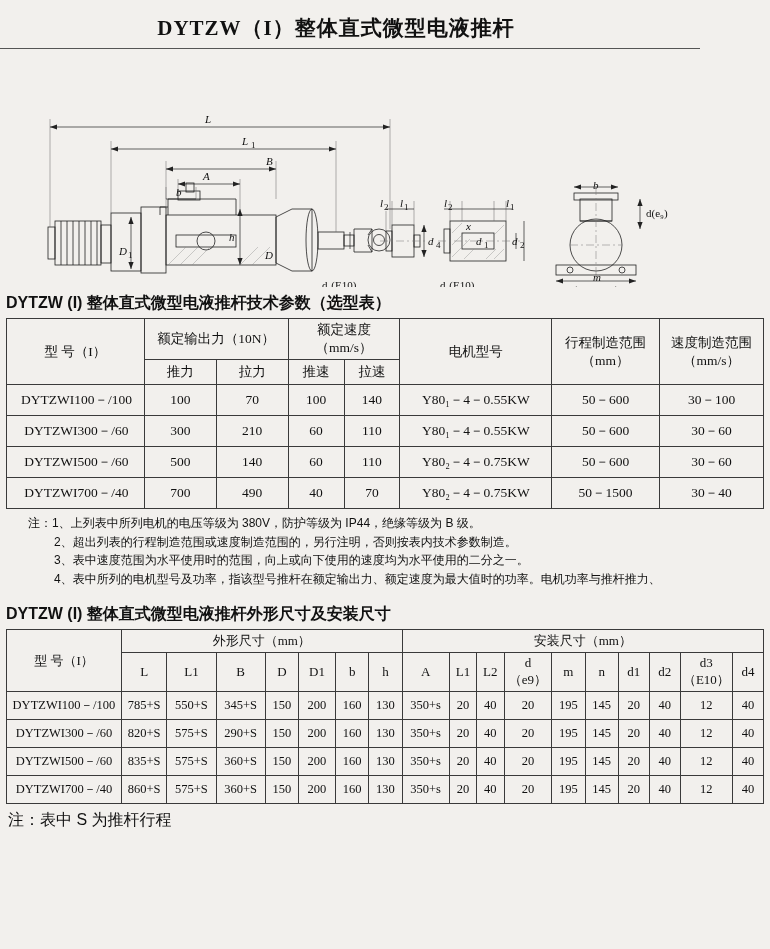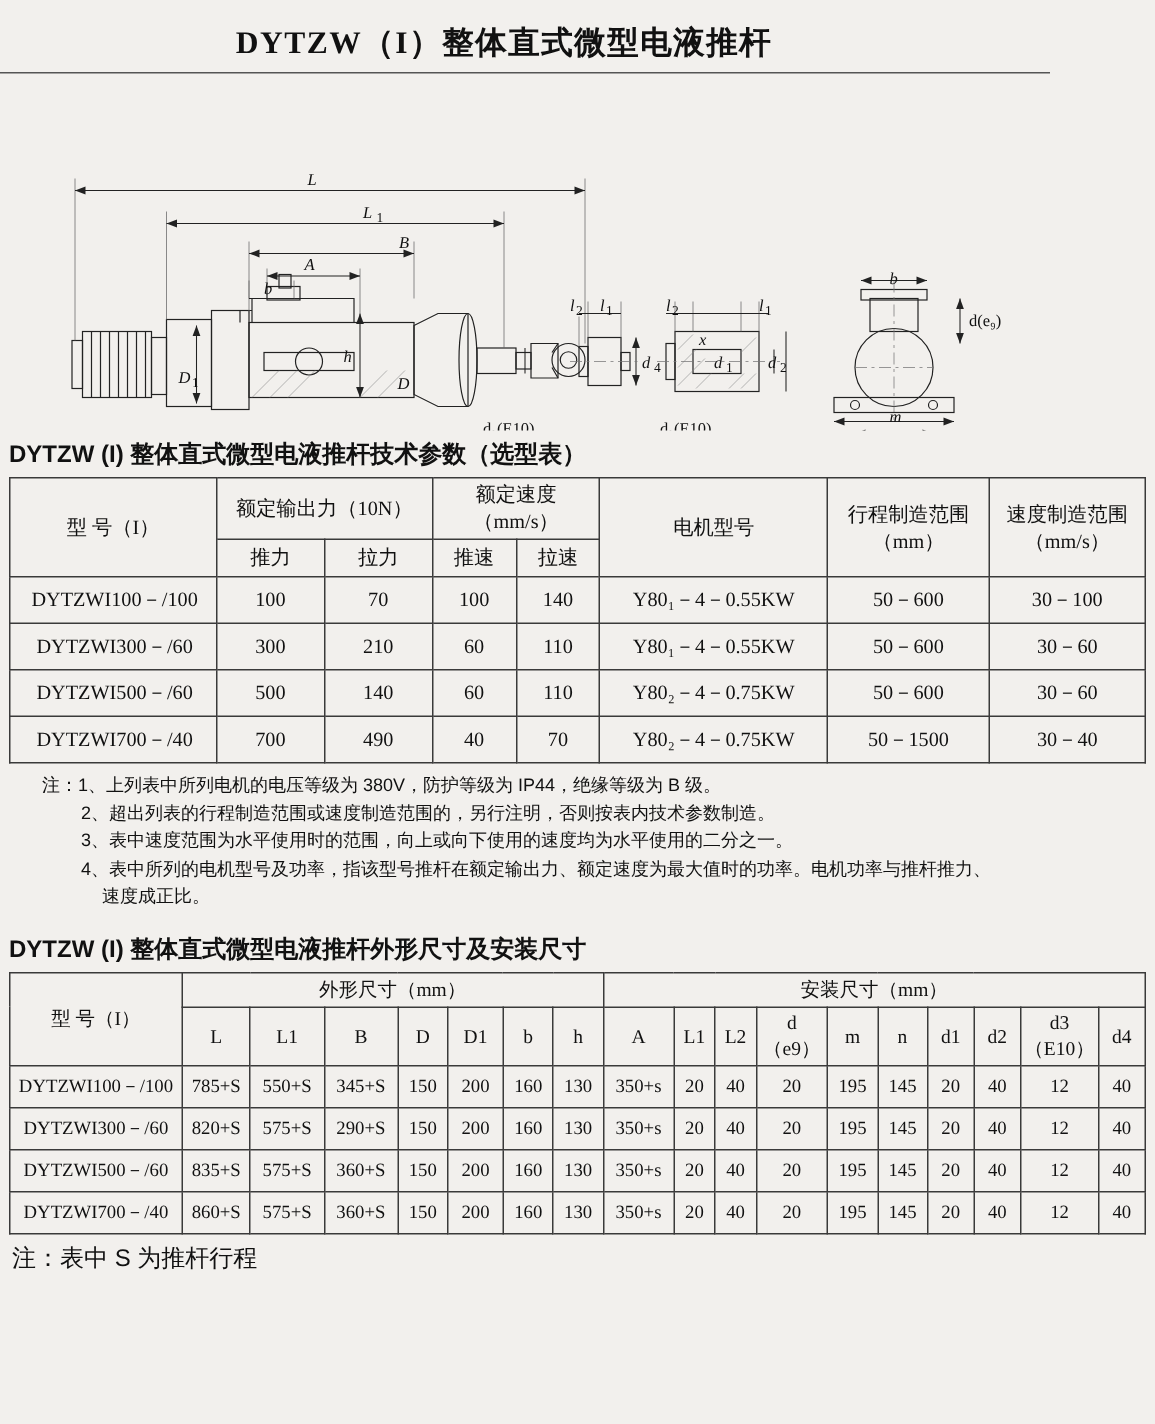--- a/index.html
+++ b/index.html
@@ -405,21 +405,20 @@
         <td>30－40</td>
       </tr>
     </tbody>
   </table>
 
   <div class="notes">
     <div class="note-line">注：1、上列表中所列电机的电压等级为 380V，防护等级为 IP44，绝缘等级为 B 级。</div>
     <div class="note-line note-indent">2、超出列表的行程制造范围或速度制造范围的，另行注明，否则按表内技术参数制造。</div>
     <div class="note-line note-indent">3、表中速度范围为水平使用时的范围，向上或向下使用的速度均为水平使用的二分之一。</div>
     <div class="note-line note-indent">4、表中所列的电机型号及功率，指该型号推杆在额定输出力、额定速度为最大值时的功率。电机功率与推杆推力、</div>
-    <div class="note-line note-indent" style="padding-left:40px">速度成正比。</div>
   </div>
 
   <div class="gap-sm"></div>
 
   <div class="sec-head">DYTZW (I) 整体直式微型电液推杆外形尺寸及安装尺寸</div>
 
   <table id="dim-table">
     <colgroup>
       <col style="width:118px">
       <col style="width:46px">

